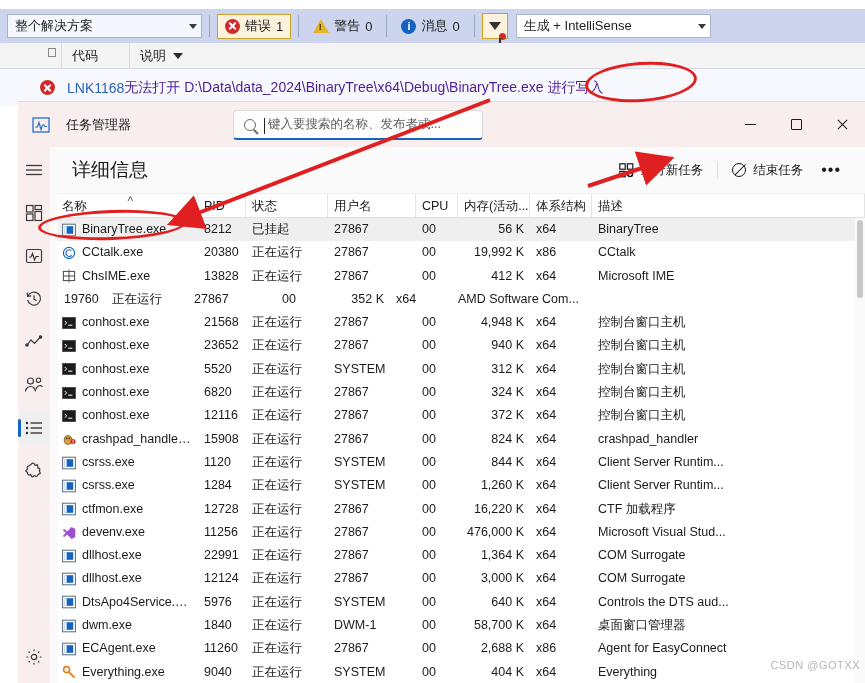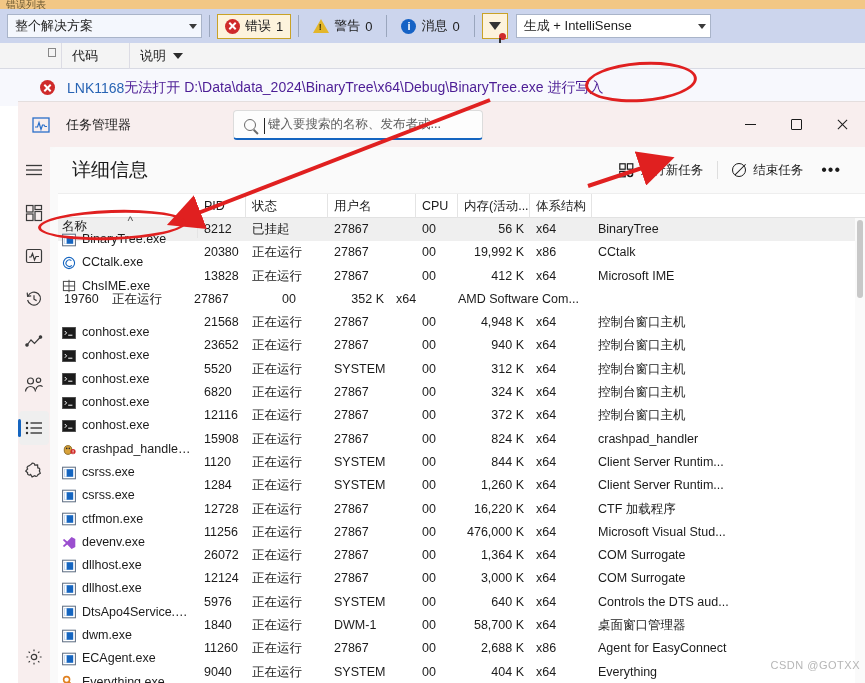--- a/index.html
+++ b/index.html
@@ -130,21 +130,21 @@
   .dots { font-size:16px; letter-spacing:1px; color:#1b1b1b; padding:0 8px;}
 
   
   .tbl { flex:1; background:#fff; margin-left:8px; border-top:1px solid #eee; position:relative; overflow:hidden;}
   .thead { display:flex; height:24px; border-bottom:1px solid #e2e2e2; background:#fff; font-size:12.5px; color:#1b1b1b;}
   .th { border-right:1px solid #e4e4e4; height:24px; line-height:24px; padding:0 6px; position:relative; white-space:nowrap; overflow:hidden;}
   .th.sorted:after{content:"^";position:absolute;left:50%;top:-5px;font-size:12px;color:#555;}
   .row { display:flex; height:23.3px; font-size:12.5px; color:#1b1b1b; align-items:center;}
   .row.hl { background:#efefef; }
   .cell { padding:0 6px; white-space:nowrap; overflow:hidden; height:23.3px; line-height:23.3px;}
-  .c-name { width:140px; display:flex; align-items:center; gap:6px; padding-left:4px;margin-top:20px;}
+  .c-name { width:140px; display:flex; align-items:center; gap:6px; padding-left:4px;}
   .c-pid { width:48px; }
   .c-status{ width:82px; }
   .c-user { width:88px; }
   .c-cpu  { width:42px; }
   .c-mem  { width:72px; text-align:right; }
   .c-arch { width:62px; }
   .c-desc { flex:1; }
   .pname { overflow:hidden; text-overflow:ellipsis; white-space:nowrap;}
   .picon { width:14px;height:14px;flex:0 0 auto; display:block;}
   .scrollbar { position:absolute; right:0; top:24px; bottom:0; width:10px; background:#fafafa;}
@@ -154,21 +154,20 @@
   .ann { position:absolute; pointer-events:none; }
   #ell-path { position:absolute; left:585px; top:62px; width:112px; height:40px; border:3px solid #e02020; border-radius:50%; transform:rotate(-4deg);}
   #ell-proc { position:absolute; left:38px; top:210px; width:148px; height:30px; border:3px solid #e02020; border-radius:50%; transform:rotate(-2deg);}
   .wm { position:absolute; right:5px; bottom:12px; font-size:11px; color:#b6b6b6; letter-spacing:0.5px;}
 </style>
 </head>
 <body>
 
 <div id="vs-layer">
 
-  <div class="vs-topstrip">错误列表</div>
 
   <div class="vs-toolbar">
     <div class="vs-combo">
       <span class="lbl">整个解决方案</span>
       <span class="vs-caret"></span>
     </div>
 
     <div class="vs-sep"></div>
 
     <div class="vs-chip active">
@@ -366,20 +365,21 @@
 
       <div class="tbl">
         <div class="thead">
           <div class="th c-name sorted">名称</div>
           <div class="th c-pid">PID</div>
           <div class="th c-status">状态</div>
           <div class="th c-user">用户名</div>
           <div class="th c-cpu">CPU</div>
           <div class="th c-mem" style="text-align:left">内存(活动...</div>
           <div class="th c-arch">体系结构</div>
+          <div class="th c-desc">描述</div>
         </div>
         <div id="rows">
             <div class="row hl">
               <div class="cell c-name">
                 <span>
                   <svg class="picon" viewBox="0 0 14 14">
                     <rect x="0.6" y="1.2" width="12.8" height="11.6" fill="#fff" stroke="#5b6b80" stroke-width="1"></rect>
                     <rect x="2.4" y="3.2" width="8.8" height="7.6" fill="#1565c0"></rect>
                     <rect x="2.4" y="3.2" width="2.2" height="7.6" fill="#fff"></rect>
                   </svg>
@@ -635,21 +635,21 @@
               <div class="cell c-name">
                 <span>
                   <svg class="picon" viewBox="0 0 14 14">
                     <rect x="0.6" y="1.2" width="12.8" height="11.6" fill="#fff" stroke="#5b6b80" stroke-width="1"></rect>
                     <rect x="2.4" y="3.2" width="8.8" height="7.6" fill="#1565c0"></rect>
                     <rect x="2.4" y="3.2" width="2.2" height="7.6" fill="#fff"></rect>
                   </svg>
                 </span>
                 <span class="pname">dllhost.exe</span>
               </div>
-              <div class="cell c-pid">26072</div>
+              <div class="cell c-pid">22991</div>
               <div class="cell c-status">正在运行</div>
               <div class="cell c-user">27867</div>
               <div class="cell c-cpu">00</div>
               <div class="cell c-mem">1,364 K</div>
               <div class="cell c-arch">x64</div>
               <div class="cell c-desc">COM Surrogate</div>
             </div>
             <div class="row">
               <div class="cell c-name">
                 <span>

